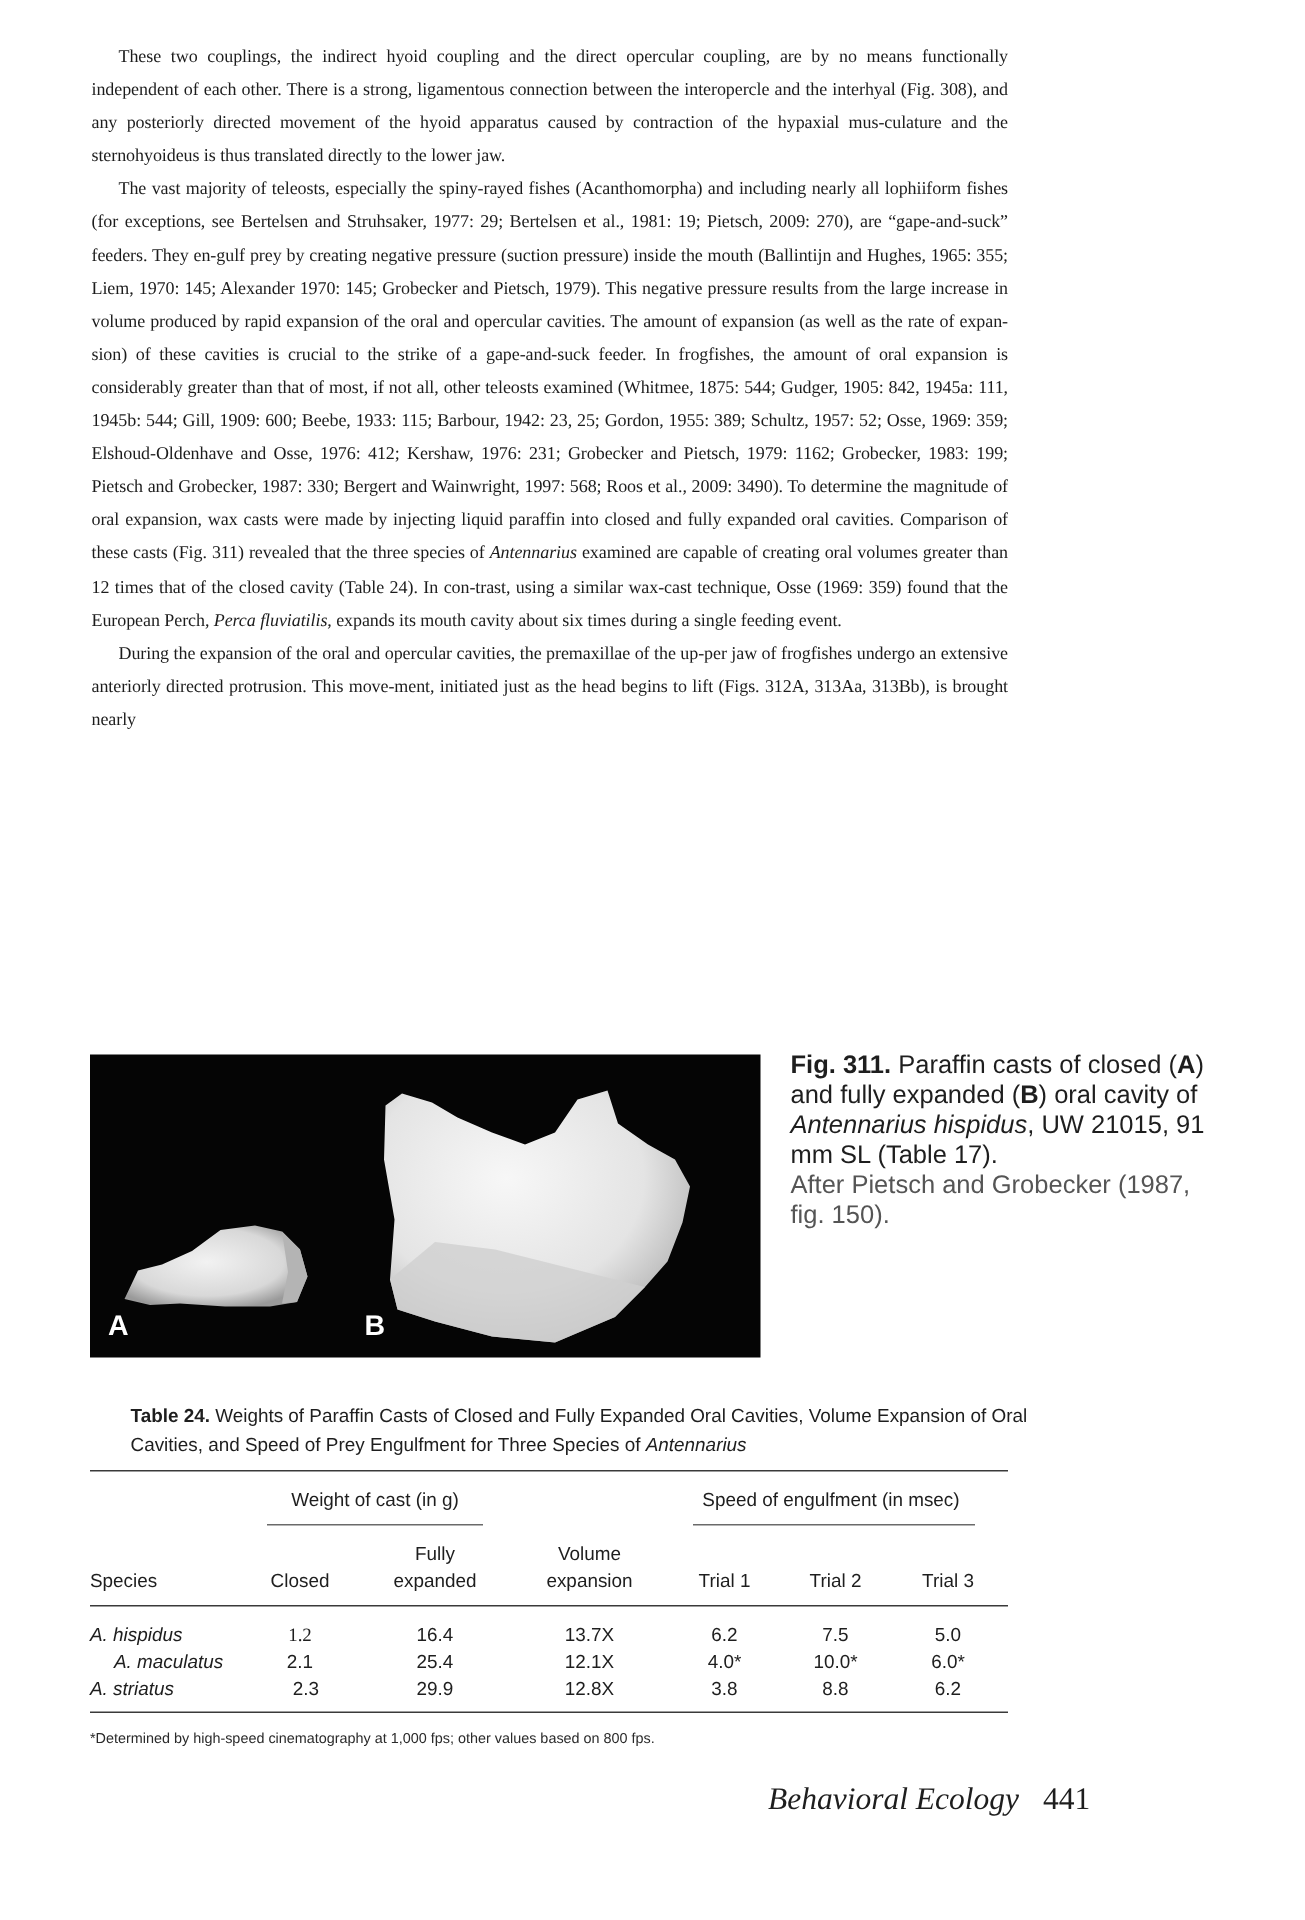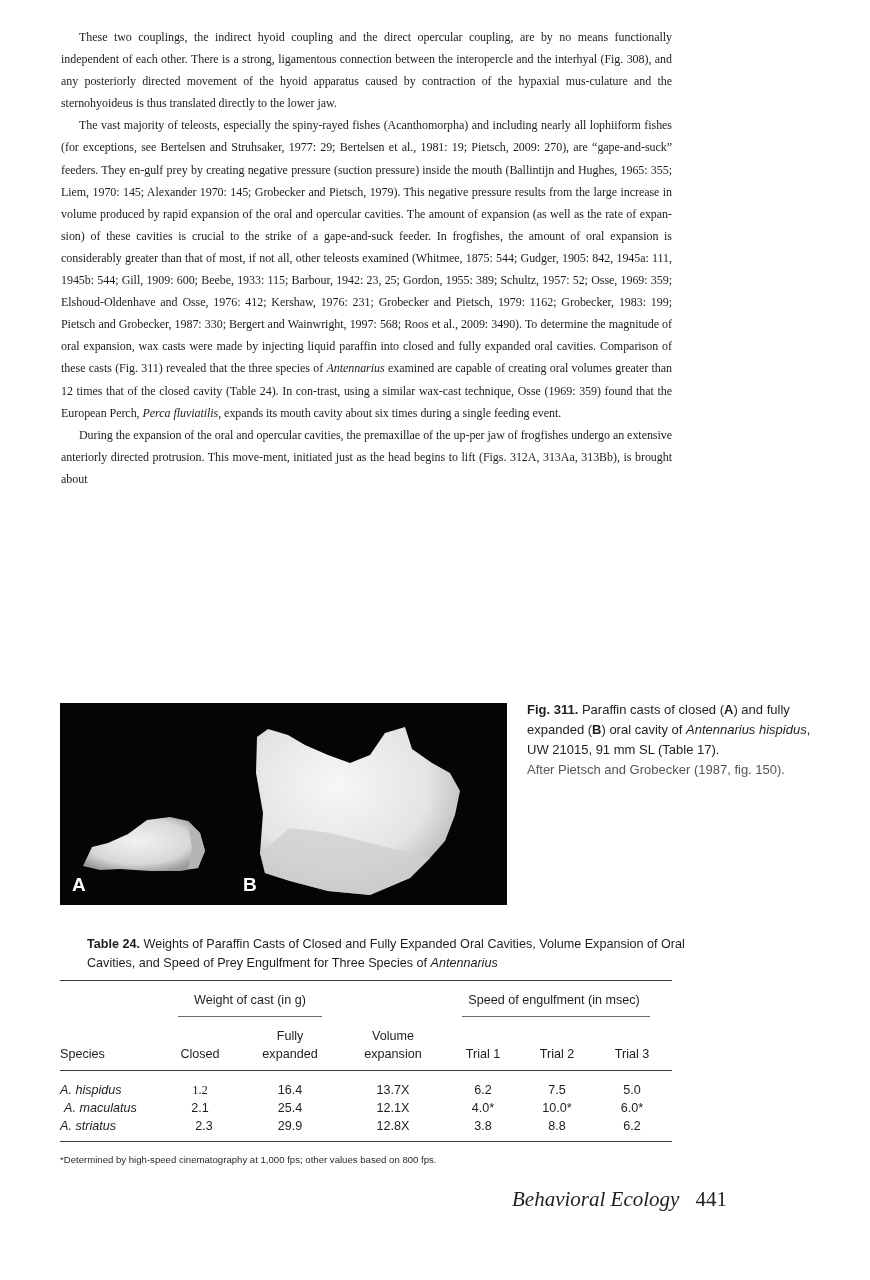--- a/index.html
+++ b/index.html
@@ -21,21 +21,21 @@
     position: absolute; left: 60px; top: 703px; width: 447px; height: 202px;
     background: #050505; overflow: hidden;
   }
   #figure-photo svg { display: block; }
   .panel-label {
     position: absolute; color: #ffffff; font-weight: bold; font-size: 19px;
   }
 
   #fig-caption {
     position: absolute; left: 527px; top: 700px; width: 290px;
-    font-size: 13px; line-height: 20px; color: #1e1e1e;
+    font-size: 17px; line-height: 20px; color: #1e1e1e;
   }
   #fig-caption .credit { color: #555; }
 
   #table-caption {
     position: absolute; left: 60px; top: 935px; width: 620px;
     font-size: 12.6px; line-height: 19px; color: #1e1e1e; margin-left: 27px;
   }
 
   #data-table-wrap { position: absolute; left: 60px; top: 980px; width: 612px; }
   .rule { position: absolute; left: 0; width: 612px; height: 1.2px; background: #3a3a3a; }
@@ -47,21 +47,21 @@
   #running-footer { position: absolute; left: 512px; top: 1187px; font-size: 21px; color: #1e1e1e; }
   #running-footer .sec { font-style: italic; }
   #running-footer .pg { margin-left: 16px; }
 </style>
 </head>
 <body>
 
 <div id="body-text" class="serif">
   <p>These two couplings, the indirect hyoid coupling and the direct opercular coupling, are by no means functionally independent of each other. There is a strong, ligamentous connection between the interopercle and the interhyal (Fig. 308), and any posteriorly directed movement of the hyoid apparatus caused by contraction of the hypaxial mus-culature and the sternohyoideus is thus translated directly to the lower jaw.</p>
   <p><span>The vast majority of teleosts, especially the spiny-rayed fishes (Acanthomorpha) and including nearly all lophiiform fishes (for exceptions, see Bertelsen and Struhsaker, 1977: 29; Bertelsen et al., 1981: 19; Pietsch, 2009: 270), are “gape-and-suck” feeders. They en-gulf prey by creating negative pressure (suction pressure) inside the mouth (Ballintijn and Hughes, 1965: 355; Liem, 1970: 145; Alexander 1970: 145; Grobecker and Pietsch, 1979). This negative pressure results from the large increase in volume produced by rapid expansion of the oral and opercular cavities. The amount of expansion (as well as the rate of expan-sion) of these cavities is crucial to the strike of a gape-and-suck feeder. In frogfishes, the amount of oral expansion is considerably greater than that of most, if not all, other teleosts examined (Whitmee, 1875: 544; Gudger, 1905: 842, 1945a: 111, 1945b: 544; Gill, 1909: 600; Beebe, 1933: 115; Barbour, 1942: 23, 25; Gordon, 1955: 389; Schultz, 1957: 52; Osse, 1969: 359; Elshoud-Oldenhave and Osse, 1976: 412; Kershaw, 1976: 231; Grobecker and Pietsch, 1979: 1162; Grobecker, 1983: 199; Pietsch and Grobecker, 1987: 330; Bergert and Wainwright, 1997: 568; Roos et al., 2009: 3490). To determine the magnitude of oral expansion, wax casts were made by injecting liquid paraffin into closed and fully expanded oral cavities. Comparison of these casts (Fig. 311) revealed that the three species of </span><span class="it">Antennarius</span><span> examined are capable of creating oral volumes greater than 12 times that of the closed cavity (Table 24). In con-trast, using a similar wax-cast technique, Osse (1969: 359) found that the European Perch, </span><span class="it">Perca fluviatilis</span><span>, expands its mouth cavity about six times during a single feeding event.</span></p>
-  <p>During the expansion of the oral and opercular cavities, the premaxillae of the up-per jaw of frogfishes undergo an extensive anteriorly directed protrusion. This move-ment, initiated just as the head begins to lift (Figs. 312A, 313Aa, 313Bb), is brought about</p>
+  <p>During the expansion of the oral and opercular cavities, the premaxillae of the up-per jaw of frogfishes undergo an extensive anteriorly directed protrusion. This move-ment, initiated just as the head begins to lift (Figs. 312A, 313Aa, 313Bb), is brought nearly</p>
 </div>
 
 <div id="figure-photo">
   <svg width="447" height="202" viewBox="0 0 447 202">
     <defs>
       <radialGradient id="gA" cx="45%" cy="45%" r="60%">
         <stop offset="0%" stop-color="#f2f2f2"></stop>
         <stop offset="70%" stop-color="#d8d8d8"></stop>
         <stop offset="100%" stop-color="#9a9a9a"></stop>
       </radialGradient>
@@ -112,21 +112,21 @@
   <div>
     <div class="cell it" style="left:0px; top:102px;">A. hispidus</div>
     <div class="cell center" style="left:110px; width:60px; top:102px;font-family:Liberation Serif, serif;">1.2</div>
     <div class="cell center" style="left:195px; width:70px; top:102px;">16.4</div>
     <div class="cell center" style="left:293px; width:80px; top:102px;">13.7X</div>
     <div class="cell center" style="left:398px; width:50px; top:102px;">6.2</div>
     <div class="cell center" style="left:472px; width:50px; top:102px;">7.5</div>
     <div class="cell center" style="left:547px; width:50px; top:102px;">5.0</div>
   </div>
   <div>
-    <div class="cell it" style="left:4px; top:120px;">A. maculatus</div>
+    <div class="cell it" style="left:16px; top:120px;">A. maculatus</div>
     <div class="cell center" style="left:110px; width:60px; top:120px;">2.1</div>
     <div class="cell center" style="left:195px; width:70px; top:120px;">25.4</div>
     <div class="cell center" style="left:293px; width:80px; top:120px;">12.1X</div>
     <div class="cell center" style="left:398px; width:50px; top:120px;">4.0*</div>
     <div class="cell center" style="left:472px; width:50px; top:120px;">10.0*</div>
     <div class="cell center" style="left:547px; width:50px; top:120px;">6.0*</div>
   </div>
   <div>
     <div class="cell it" style="left:0px; top:138px;">A. striatus</div>
     <div class="cell center" style="left:114px; width:60px; top:138px;">2.3</div>

